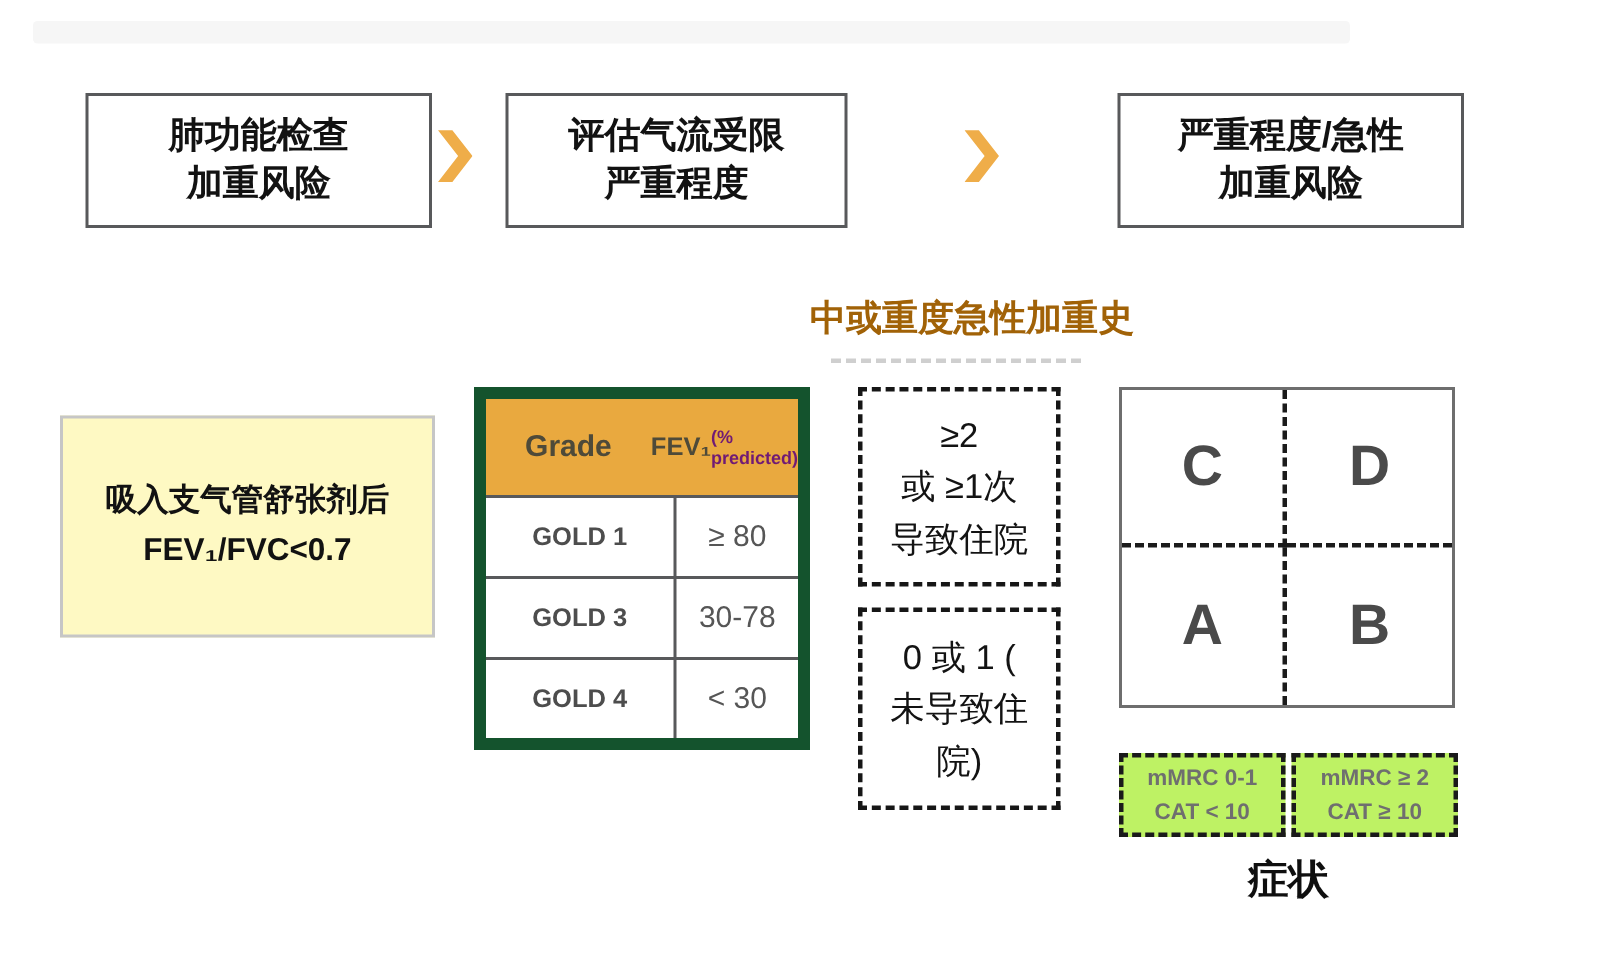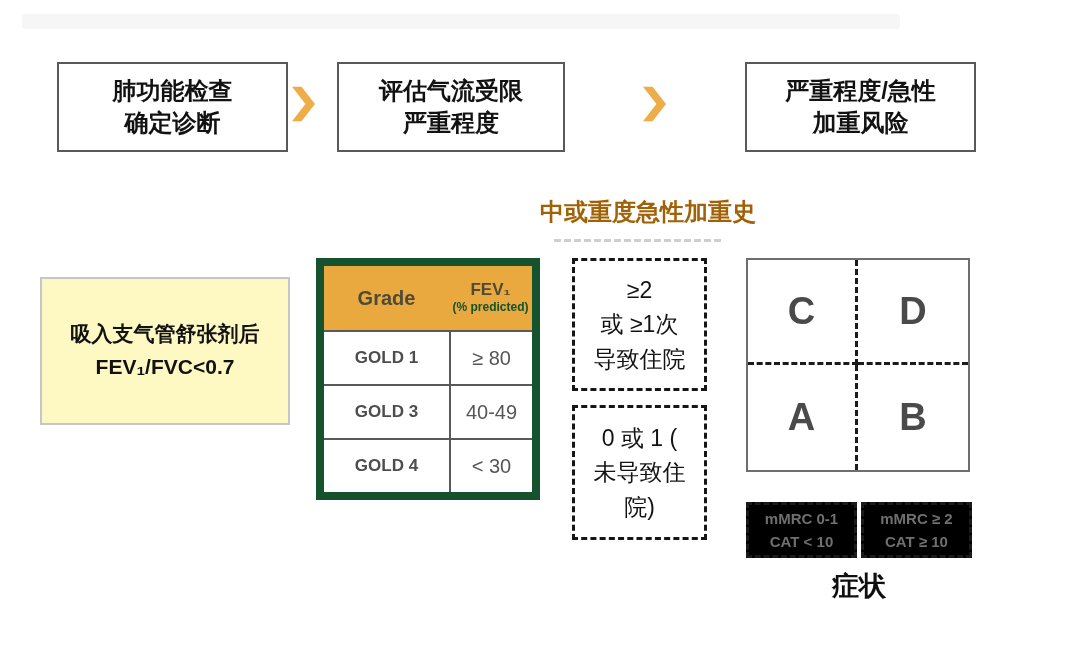--- a/index.html
+++ b/index.html
@@ -22,60 +22,60 @@
   .info-box{
     border:2px solid #C6C6C6;background:#fef9c3;
     display:flex;align-items:center;justify-content:center;text-align:center;
     font-size:21px;font-weight:700;line-height:1.55;color:#121212;
   }
 
   .gold-table{border:8px solid #14532d;background:#ffffff;box-sizing:border-box;}
   .gt-row{display:flex;height:54px;border-top:2px solid #58595B;box-sizing:border-box;}
   .gt-header{display:flex;height:64px;background:#E9A93F;box-sizing:border-box;}
   .gt-c1{width:125px;display:flex;align-items:center;justify-content:center;box-sizing:border-box;}
-  .gt-c2{flex:1;display:flex;flex-direction:column;align-items:center;justify-content:center;border-left:2px solid #58595B;box-sizing:border-box;}
+  .gt-c2{flex:1;display:flex;flex-direction:row;align-items:center;justify-content:center;border-left:2px solid #58595B;box-sizing:border-box;}
   .gt-header .gt-c2{border-left:none;}
   .gt-header .gt-c1{font-size:20px;font-weight:700;color:#4E4A39;}
   .gt-h-main{font-size:17px;font-weight:700;color:#4E4A39;line-height:1.1;}
-  .gt-h-sub{font-size:12px;font-weight:600;color:#14532d;line-height:1.2;}
+  .gt-h-sub{font-size:12px;font-weight:600;color:#701a75;line-height:1.2;}
   .gt-grade{font-size:17px;font-weight:700;color:#4D4D4D;}
   .gt-val{font-size:20px;font-weight:400;color:#565656;}
 
   .exac-title{font-size:24px;font-weight:700;color:#a16207;text-align:right;}
   .redacted-line{height:3px;background:repeating-linear-gradient(90deg,#cfcfcf 0 7px,transparent 7px 10px);}
 
   .dashed-box{
     border:3px dashed #161616;background:#ffffff;box-sizing:border-box;
     display:flex;align-items:center;justify-content:center;text-align:center;
     font-size:23px;font-weight:400;line-height:1.5;color:#131313;
   }
 
   .quadrant{border:2px solid #6e6e6e;background:#ffffff;box-sizing:border-box;display:grid;grid-template-columns:1fr 1fr;grid-template-rows:1fr 1fr;}
   .q-cell{display:flex;align-items:center;justify-content:center;font-size:38px;font-weight:700;color:#4a4a4a;box-sizing:border-box;}
   .q-tl{border-right:3px dashed #1b1b1b;border-bottom:3px dashed #1b1b1b;}
   .q-tr{border-bottom:3px dashed #1b1b1b;}
   .q-bl{border-right:3px dashed #1b1b1b;}
 
   .mmrc-box{
-    border:3px dashed #1a1a1a;background:#000000;box-sizing:border-box;
+    border:3px dashed #1a1a1a;background:#bef264;box-sizing:border-box;
     display:flex;align-items:center;justify-content:center;text-align:center;
     font-size:15px;font-weight:600;line-height:1.55;color:#6F6F6F;
   }
   .symptom-label{font-size:27px;font-weight:700;color:#0f0f0f;text-align:center;}
 </style>
 </head>
 <body>
 
 <div class="canvas">
 
   <div class="abs top-strip"></div>
 
   <div class="abs step-box" style="left:57px;top:62px;width:227px;height:86px">
     <span class="pre">肺功能检查
-确定诊断</span>
+加重风险</span>
   </div>
 
   <svg class="abs chevron" style="left:292px;top:86px" viewBox="0 0 24 36">
     <polygon points="0,0 10,0 24,18 10,36 0,36 14,18" fill="#EFAD49"></polygon>
   </svg>
 
   <div class="abs step-box" style="left:337px;top:62px;width:224px;height:86px">
     <span class="pre">评估气流受限
 严重程度</span>
   </div>
@@ -101,21 +101,21 @@
         <div class="gt-h-main">FEV₁</div>
         <div class="gt-h-sub">(% predicted)</div>
       </div>
     </div>
     <div class="gt-row">
       <div class="gt-c1 gt-grade">GOLD 1</div>
       <div class="gt-c2 gt-val">≥ 80</div>
     </div>
     <div class="gt-row">
       <div class="gt-c1 gt-grade">GOLD 3</div>
-      <div class="gt-c2 gt-val">40-49</div>
+      <div class="gt-c2 gt-val">30-78</div>
     </div>
     <div class="gt-row">
       <div class="gt-c1 gt-grade">GOLD 4</div>
       <div class="gt-c2 gt-val">&lt; 30</div>
     </div>
   </div>
 
   <div class="abs exac-title" style="left:530px;top:196px;width:226px">中或重度急性加重史</div>
 
   <div class="abs redacted-line" style="left:554px;top:239px;width:170px"></div>

